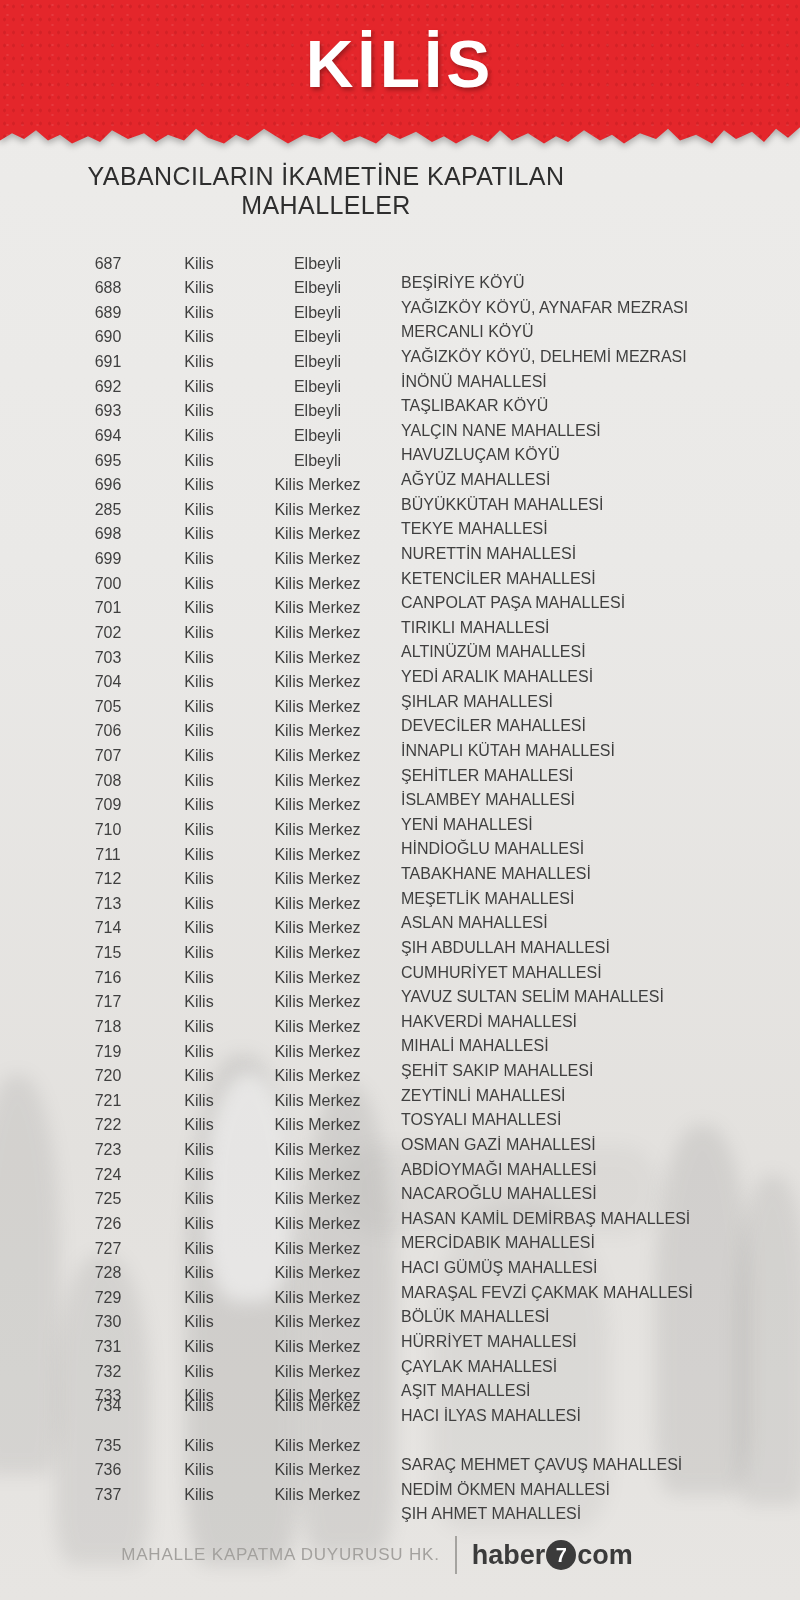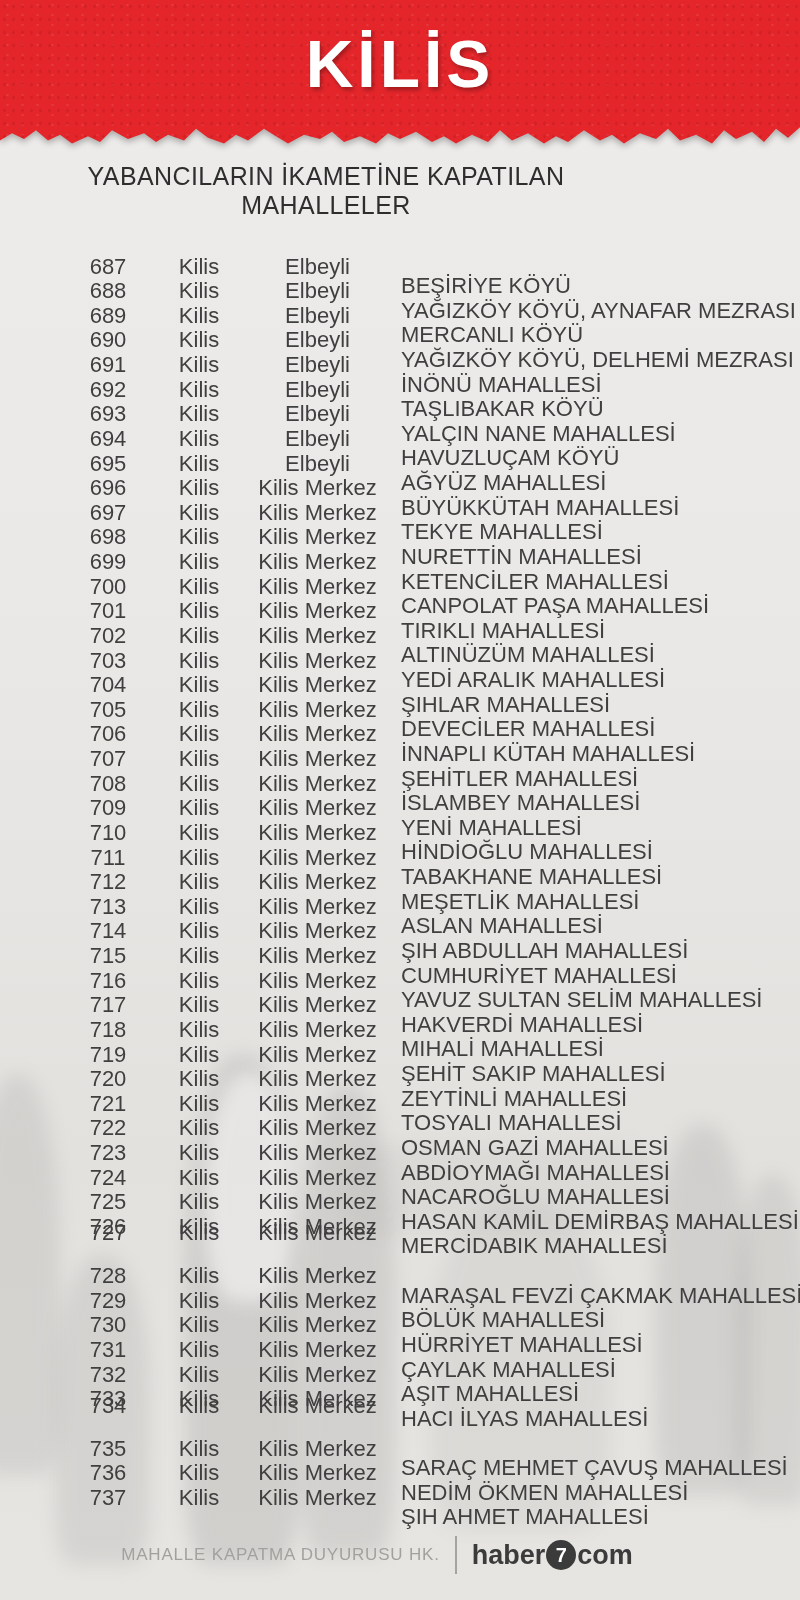--- a/index.html
+++ b/index.html
@@ -47,21 +47,21 @@
   .subtitle{
     position:absolute;top:162px;left:0;width:652px;
     text-align:center;font-size:25px;color:#2e2e2e;letter-spacing:.4px;
   }
   
   .table{position:absolute;top:236px;left:0;right:0;}
   .row{
     height:24.63px;display:grid;
     grid-template-columns:100px 82px 155px 1fr;
     padding-left:58px;align-items:center;
-    font-size:22px;color:#3f3f3f;line-height:1;
+    font-size:16px;color:#3f3f3f;line-height:1;
   }
   .cell-no,.cell-prov,.cell-dist{text-align:center;}
   .cell-name{text-align:left;padding-left:6px;white-space:nowrap;margin-top:39px;}
   
   .footer{
     position:absolute;top:1536px;left:0;right:0;
     display:flex;align-items:center;justify-content:center;gap:15px;
     padding-right:62px;
   }
   .footer-note{font-size:17px;color:#a3a19e;letter-spacing:.8px;margin-left:16px;}
@@ -163,21 +163,21 @@
     </div>
 
     <div class="row">
       <span class="cell-no">696</span>
       <span class="cell-prov">Kilis</span>
       <span class="cell-dist">Kilis Merkez</span>
       <span class="cell-name">BÜYÜKKÜTAH MAHALLESİ</span>
     </div>
 
     <div class="row">
-      <span class="cell-no">697</span>
+      <span class="cell-no">285</span>
       <span class="cell-prov">Kilis</span>
       <span class="cell-dist">Kilis Merkez</span>
       <span class="cell-name">TEKYE MAHALLESİ</span>
     </div>
 
     <div class="row">
       <span class="cell-no">698</span>
       <span class="cell-prov">Kilis</span>
       <span class="cell-dist">Kilis Merkez</span>
       <span class="cell-name">NURETTİN MAHALLESİ</span>
@@ -376,20 +376,21 @@
       <span class="cell-no">726</span>
       <span class="cell-prov">Kilis</span>
       <span class="cell-dist">Kilis Merkez</span>
       <span class="cell-name">MERCİDABIK MAHALLESİ</span>
     </div>
 
     <div class="row">
       <span class="cell-no">727</span>
       <span class="cell-prov">Kilis</span>
       <span class="cell-dist">Kilis Merkez</span>
+      <span class="cell-name">HACI GÜMÜŞ MAHALLESİ</span>
     </div>
 
     <div class="row">
       <span class="cell-no">728</span>
       <span class="cell-prov">Kilis</span>
       <span class="cell-dist">Kilis Merkez</span>
       <span class="cell-name">MARAŞAL FEVZİ ÇAKMAK MAHALLESİ</span>
     </div>
 
     <div class="row">

